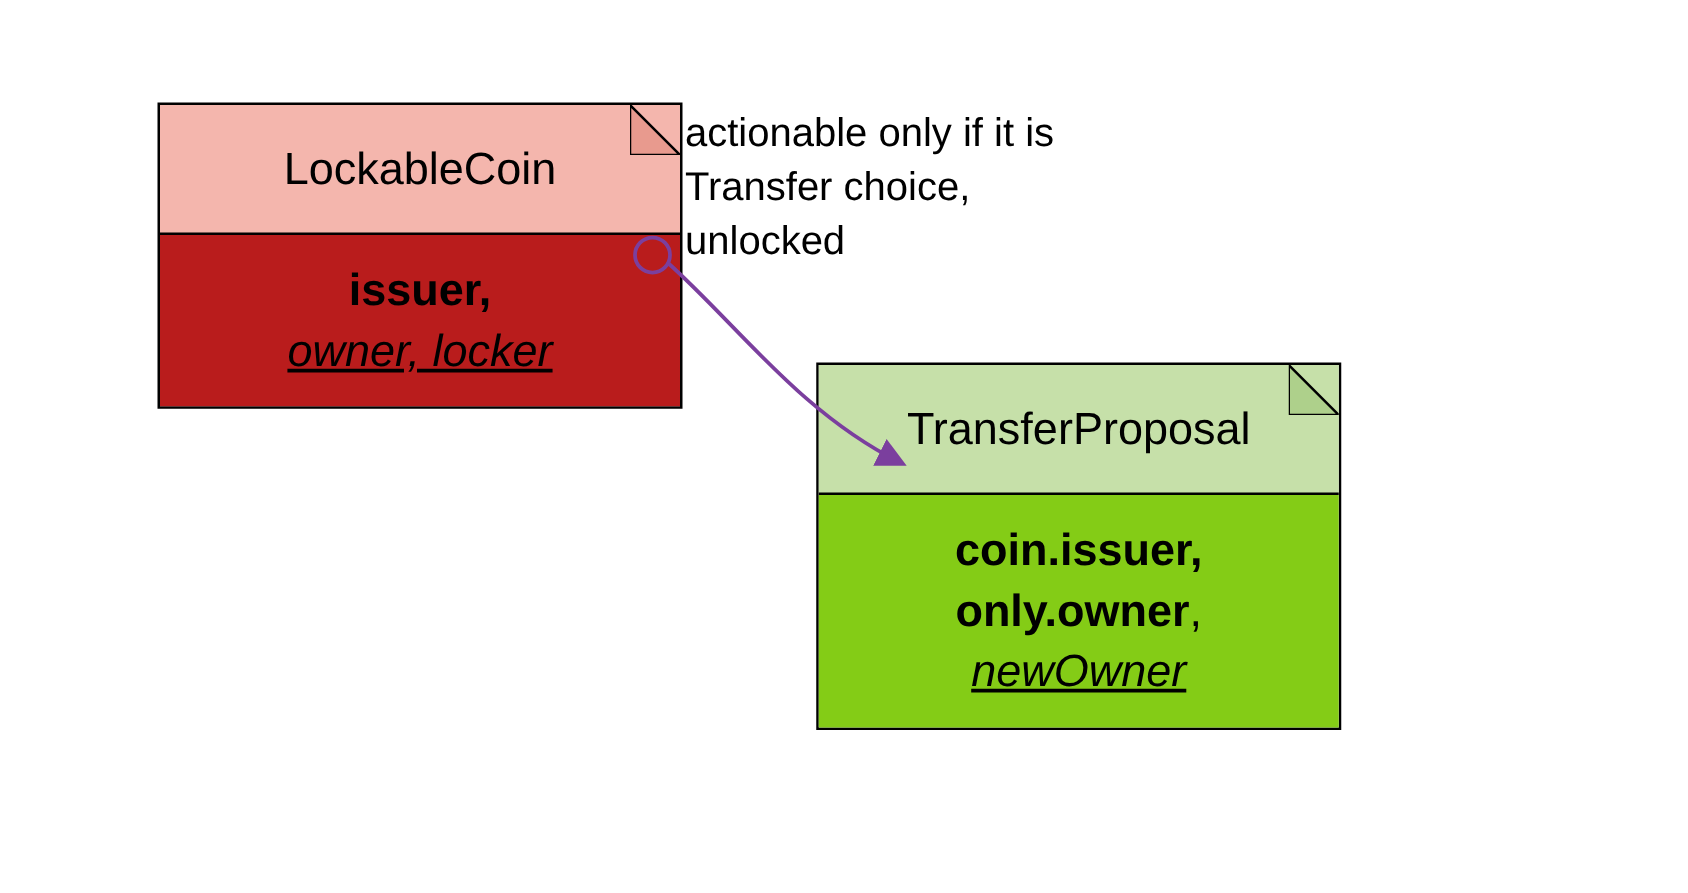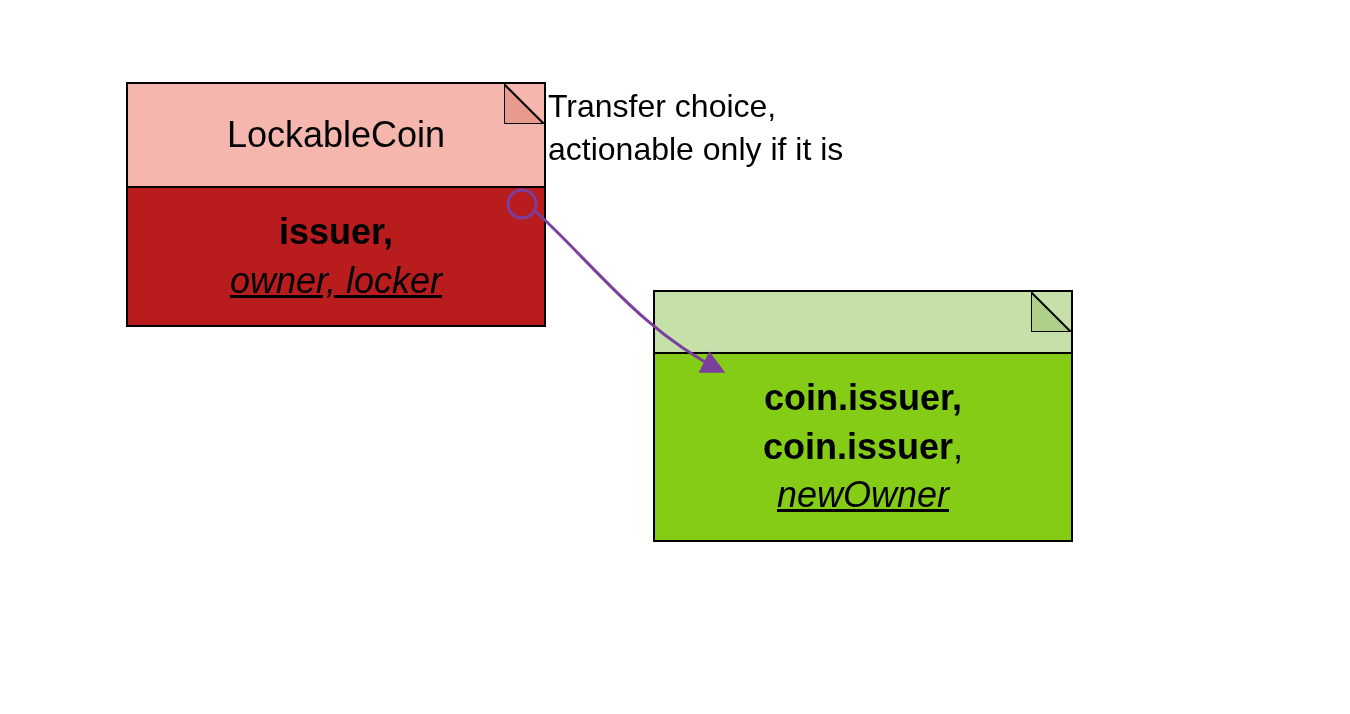--- a/index.html
+++ b/index.html
@@ -79,36 +79,38 @@
       </svg>
     </div>
     <div class="note-body" style="background:#b91c1c;">
       <div class="bold">issuer,</div>
       <div class="italic">owner, locker</div>
     </div>
   </div>
 
   <div class="note-box" style="left:613px; top:290px; width:420px;">
     <div class="note-header" style="background:#c6e0a9;">
+      <span>TransferProposal</span>
       <svg class="dog-ear" viewBox="0 0 40 40">
         <polygon points="0,0 40,40 0,40" fill="#aed08b" stroke="#000" stroke-width="2" stroke-linejoin="round"></polygon>
       </svg>
     </div>
     <div class="note-body" style="background:#84cc16;">
       <div class="bold">coin.issuer,</div>
       <div>
-        <span class="bold">coin.issuer</span><span>,</span>
+        <span class="bold">only.owner</span><span>,</span>
       </div>
       <div class="italic">newOwner</div>
     </div>
   </div>
 
   <div class="label" style="left:548px; top:85px;">
+    <div>actionable only if it is</div>
     <div>Transfer choice,</div>
-    <div>actionable only if it is</div>
+    <div>unlocked</div>
   </div>
 
   <svg class="overlay" viewBox="0 0 1350 714">
     <defs>
       <marker id="arrowhead" markerWidth="8" markerHeight="8" refX="6" refY="4" orient="auto" markerUnits="strokeWidth">
         <path d="M0,0 L8,4 L0,8 Z" fill="#7b3f9e"></path>
       </marker>
     </defs>
     <circle cx="522" cy="204" r="14" fill="none" stroke="#7b3f9e" stroke-width="3"></circle>
     <path d="M 534 210 C 590 260, 640 330, 720 370" fill="none" stroke="#7b3f9e" stroke-width="3" marker-end="url(#arrowhead)"></path>

